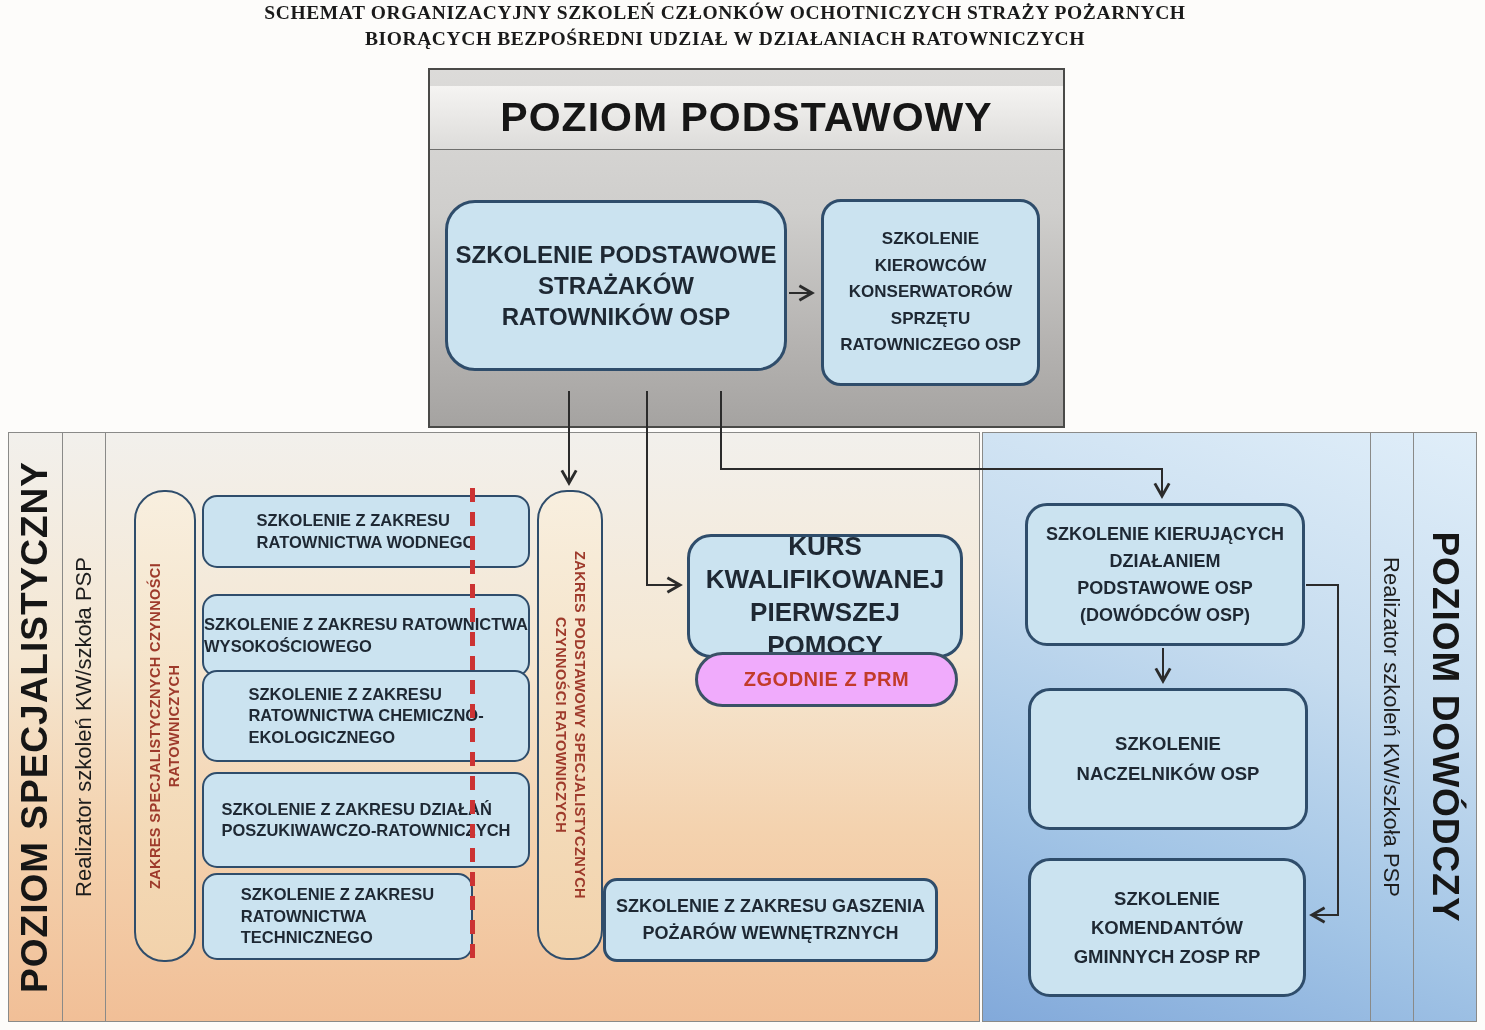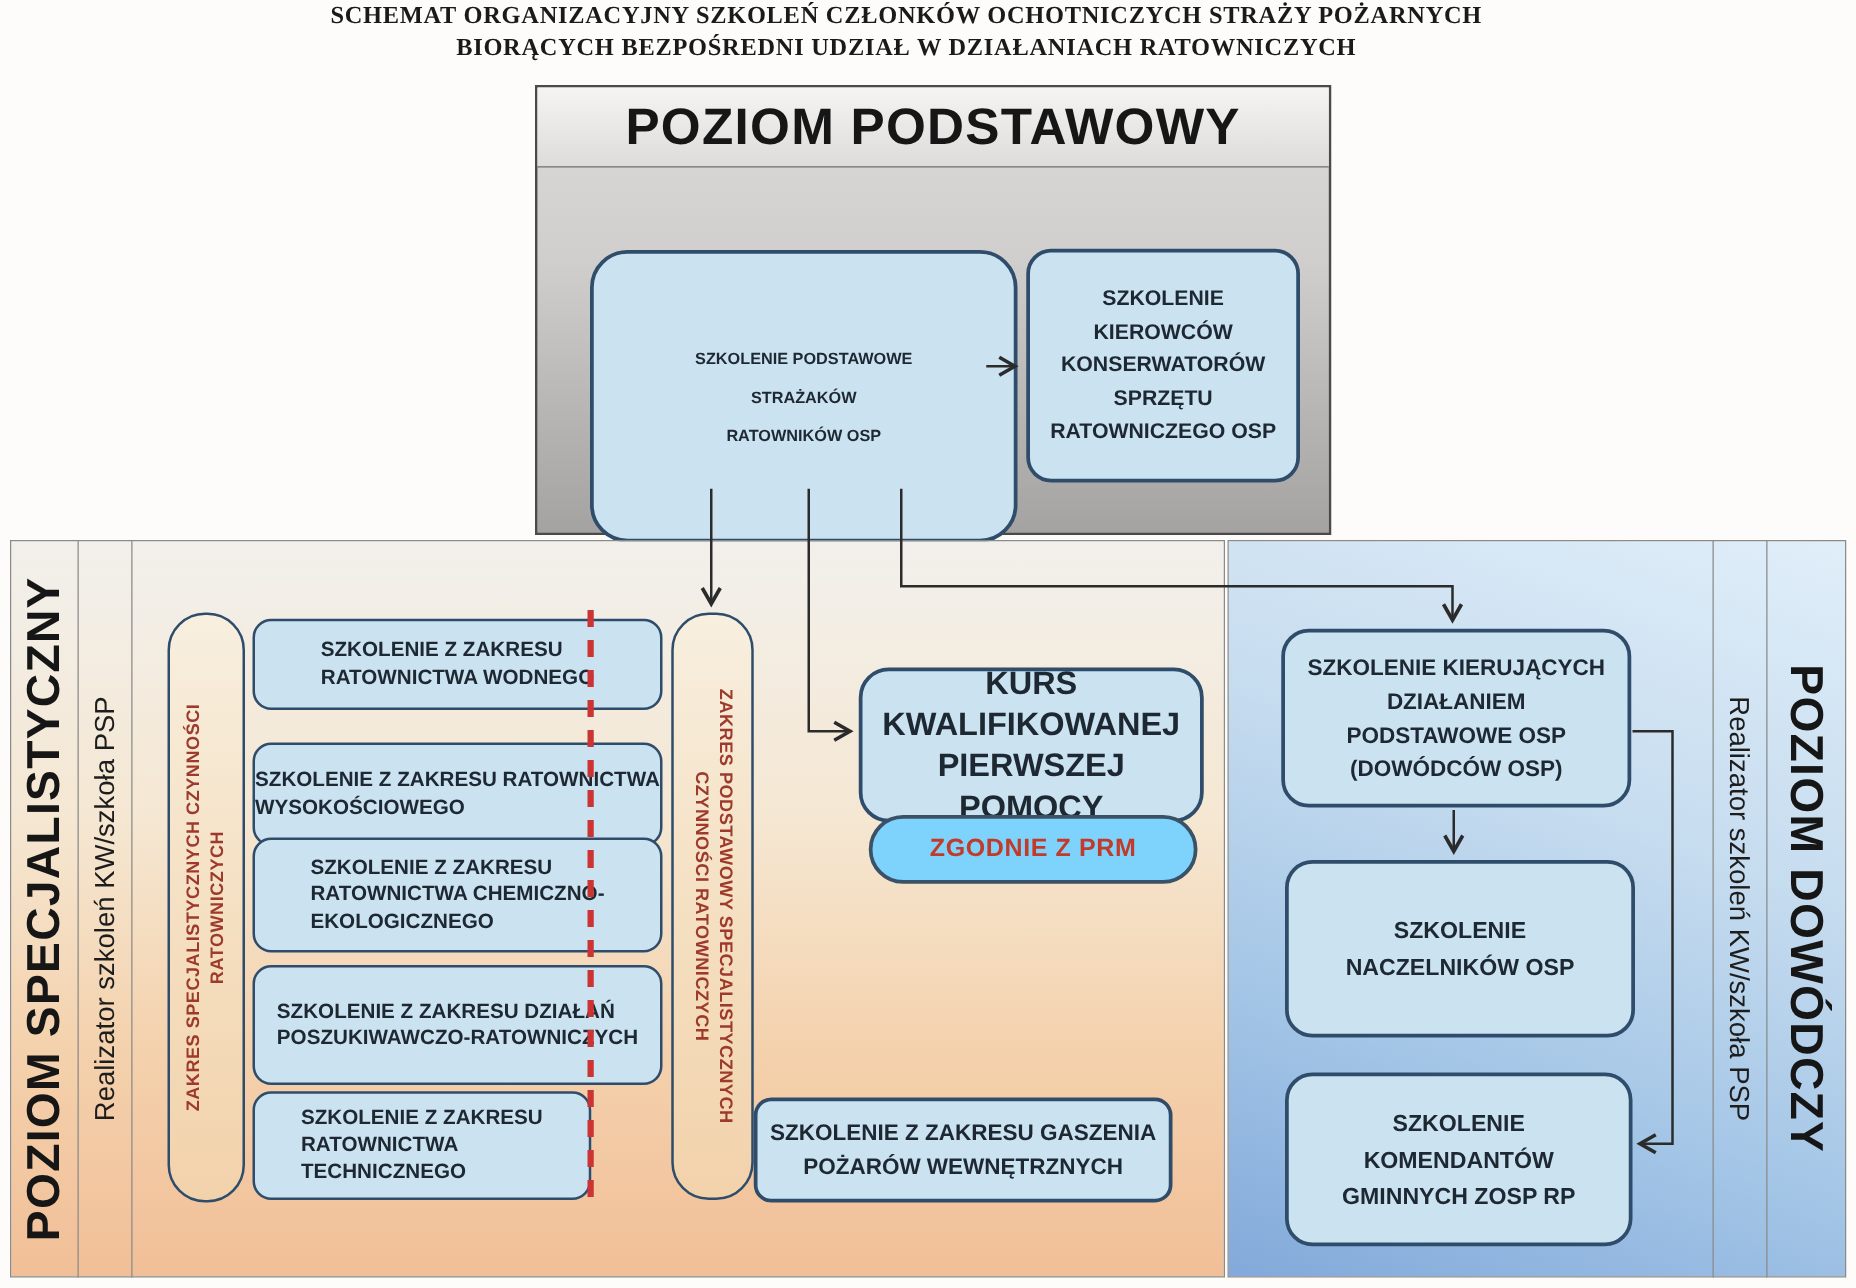--- a/index.html
+++ b/index.html
@@ -33,21 +33,21 @@
     line-height:26px;
   }
 
   
   .basic-panel{
     left:428px; top:68px; width:637px; height:360px;
     border:2px solid #4a4a48;
     background:linear-gradient(180deg,#dcdbd9 0%,#cfcecc 40%,#b6b4b2 75%,#a5a3a1 100%);
   }
   .basic-title-band{
-    position:absolute; left:0; top:0; width:100%; height:64px;
+    position:absolute; left:0; top:16px; width:100%; height:64px;
     background:linear-gradient(180deg,#f5f4f2 0%,#dddcda 100%);
     border-bottom:1.5px solid #6f6f6d;
     display:flex;align-items:center;justify-content:center;
     font-size:41px;font-weight:800;letter-spacing:1px;color:#161616;
   }
   .basic-sub-band{
     position:absolute; left:0; top:65.5px; width:100%; height:32px;
     background:linear-gradient(180deg,#dedddb 0%,#d2d1cf 100%);
     border-bottom:1.5px solid #6f6f6d;
     display:flex;align-items:center;justify-content:center;
@@ -56,21 +56,21 @@
 
   
   .node{
     background:var(--box-fill);
     border:3px solid var(--box-border);
     display:flex;align-items:center;justify-content:center;
     text-align:center;
     font-weight:bold;color:#1e2833;
   }
 
-  .basic-training{left:445px;top:200px;width:342px;height:234px;border-radius:30px;font-size:13px;line-height:31px;margin-left:27px;}
+  .basic-training{left:445px;top:200px;width:342px;height:171px;border-radius:30px;font-size:24px;line-height:31px;}
   .drivers-training{left:821px;top:199px;width:219px;height:187px;border-radius:20px;font-size:17px;line-height:26.5px;}
 
   
   .specialist-section{
     left:8px; top:432px; width:972px; height:590px;
     border:1.5px solid #8a8a88;
     background:linear-gradient(180deg,#f2f0ec 0%,#f5e7d2 38%,#f4d2ae 68%,#f1bf97 100%);
   }
   .command-section{
     left:982px; top:432px; width:495px; height:590px;
@@ -113,21 +113,21 @@
 
   .dashed-red{
     left:470px; top:488px; width:5px; height:472px;
     background:repeating-linear-gradient(180deg,var(--dashed-line) 0 14px,transparent 14px 24px);
     z-index:5;
   }
 
   .first-aid{left:687px;top:523px;width:276px;height:124px;border-radius:24px;border-width:3.5px;font-size:26px;line-height:33px;margin-top:11px;}
   .prm-pill{
     left:695px;top:652px;width:263px;height:55px;border-radius:28px;
-    background:#7dd3fc;border:3px solid #3b5166;
+    background:#f0abfc;border:3px solid #3b5166;
     display:flex;align-items:center;justify-content:center;
     font-weight:bold;font-size:20px;color:var(--prm-text);letter-spacing:.5px;
   }
   .interior-fires{left:603px;top:878px;width:335px;height:84px;border-radius:14px;border-width:3.5px;font-size:18px;line-height:27px;}
 
   .commanders{left:1025px;top:503px;width:280px;height:143px;border-radius:22px;font-size:18px;line-height:27px;}
   .chiefs{left:1028px;top:688px;width:280px;height:142px;border-radius:22px;font-size:18.5px;line-height:30px;}
   .municipal{left:1028px;top:858px;width:278px;height:139px;border-radius:22px;font-size:18.5px;line-height:29px;}
 
   svg.connectors{position:absolute;left:0;top:0;width:1485px;height:1030px;pointer-events:none;z-index:8;}

